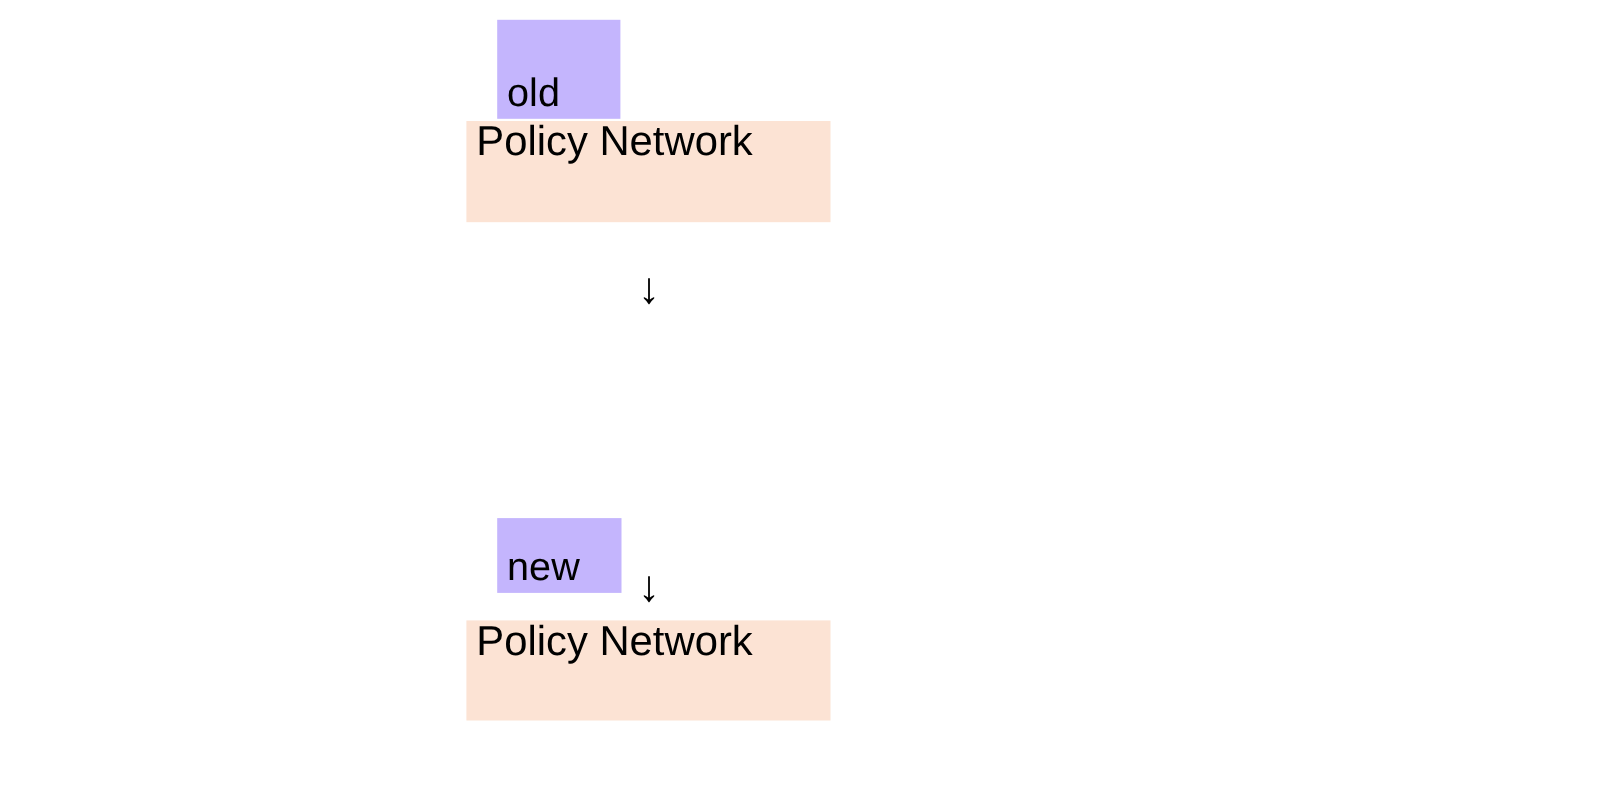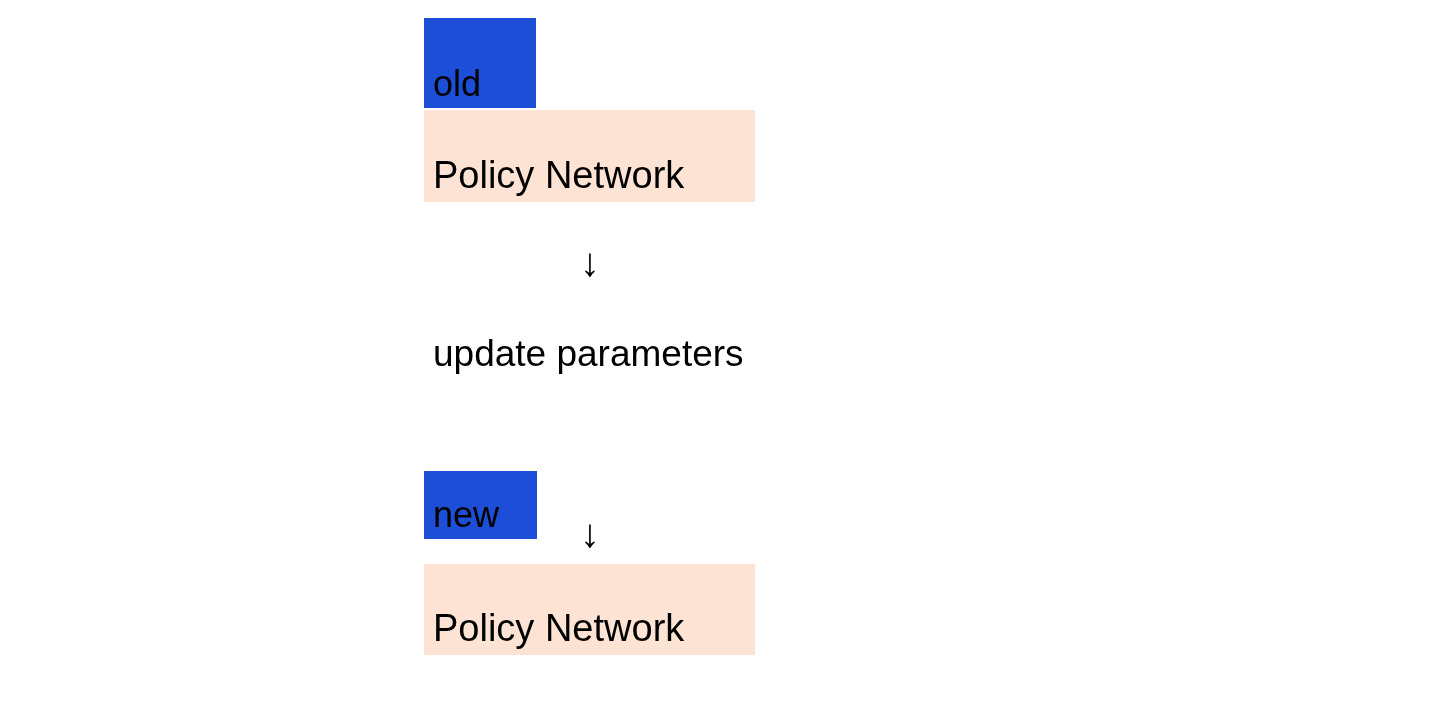--- a/index.html
+++ b/index.html
@@ -11,45 +11,45 @@
     position: relative;
     width: 1456px;
     height: 719px;
     background: #ffffff;
     overflow: hidden;
     font-family: "Liberation Sans", "DejaVu Sans", sans-serif;
     color: #000000;
   }
   .tag {
     position: absolute;
-    background: #1d4ed8;
+    background: #c4b5fd;
     display: flex;
     align-items: flex-end;
     padding: 0 0 6px 9px;
     box-sizing: border-box;
     font-size: 36px;
     line-height: 1;
+    margin-left: 28px;
   }
   .tag-old {
     left: 424px;
     top: 18px;
     width: 112px;
     height: 90px;
   }
   .tag-new {
     left: 424px;
     top: 471px;
     width: 113px;
     height: 68px;
   }
   .policy-box {
     position: absolute;
     background: #fce3d4;
     display: flex;
-    align-items: flex-end;
     padding: 0 0 8px 9px;
     box-sizing: border-box;
     font-size: 38px;
     line-height: 1;
   }
   .policy-box-old {
     left: 424px;
     top: 110px;
     width: 331px;
     height: 92px;
@@ -96,21 +96,20 @@
   <div class="tag tag-old">
     <span>old</span>
   </div>
 
   <div class="policy-box policy-box-old">
     <span>Policy Network</span>
   </div>
 
   <div class="arrow arrow-1">↓</div>
 
-  <div class="update-text">update parameters</div>
 
   <div class="tag tag-new">
     <span>new</span>
   </div>
 
   <div class="arrow arrow-2">↓</div>
 
   <div class="policy-box policy-box-new">
     <span>Policy Network</span>
   </div>

